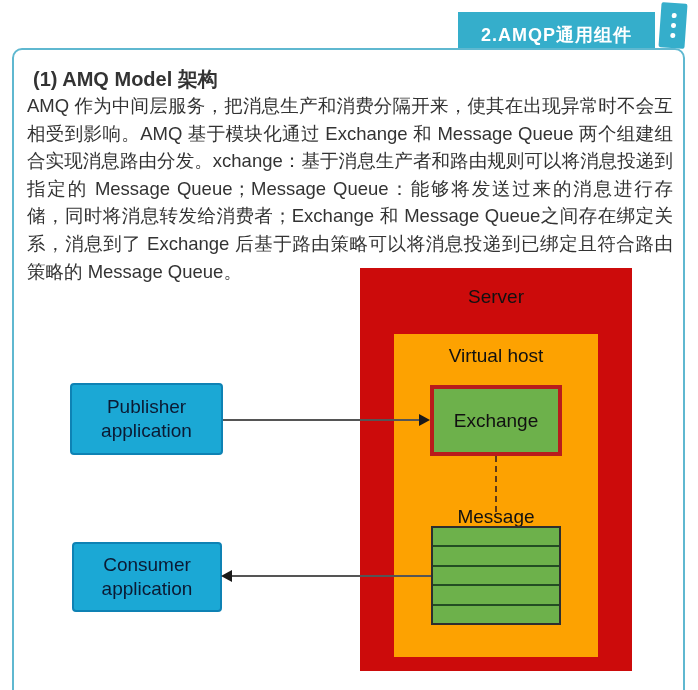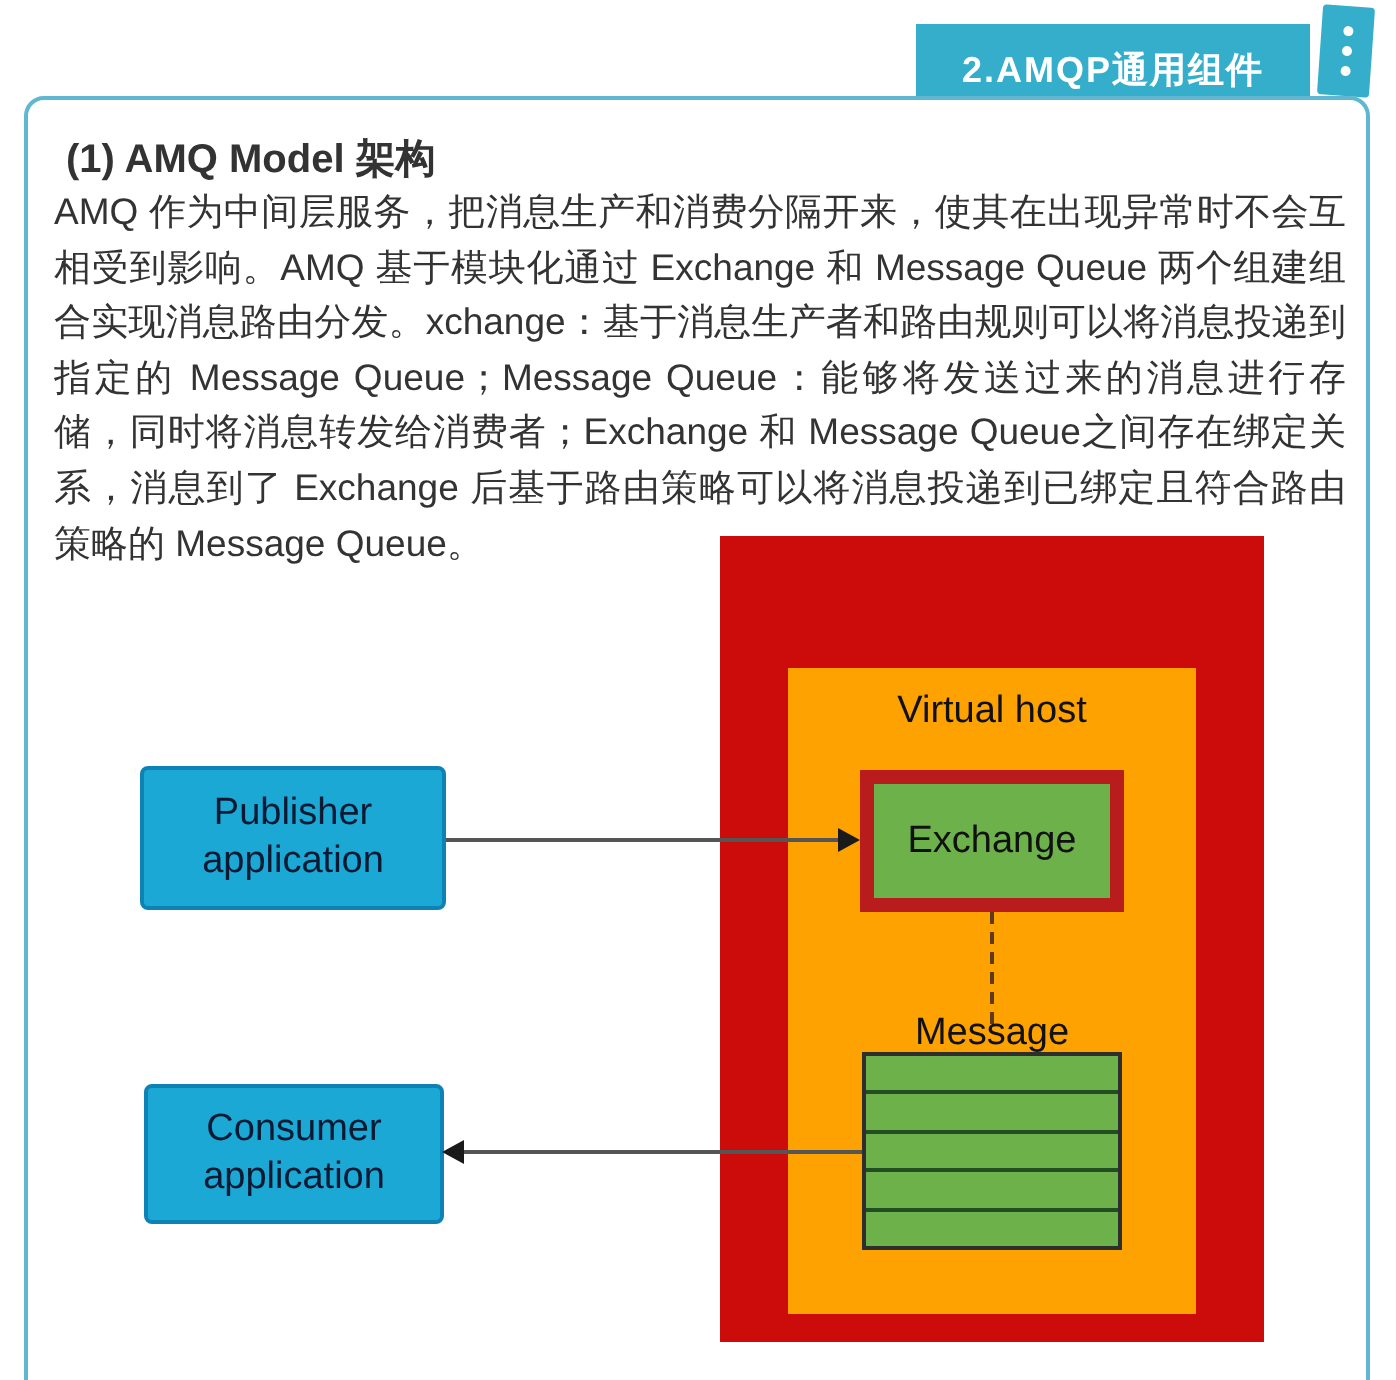--- a/index.html
+++ b/index.html
@@ -55,21 +55,21 @@
   .vhost-box{
     position:absolute;left:394px;top:334px;width:204px;height:323px;
     background:var(--vhost,#FDA201);
   }
   .vhost-label{
     position:absolute;left:394px;top:345px;width:204px;
     text-align:center;font-size:19px;color:#111;
   }
   .exchange-box{
     position:absolute;left:430px;top:385px;width:132px;height:71px;
-    background:var(--green,#6DB14B);border:7px solid #b91c1c;box-sizing:border-box;
+    background:var(--green,#6DB14B);border:4px solid #b91c1c;box-sizing:border-box;
     display:flex;align-items:center;justify-content:center;
     font-size:19px;color:#111;
   }
   .binding-connector{
     position:absolute;left:495px;top:456px;height:56px;width:0;
     border-left:2px dashed #5e3a17;
   }
   .mq-label{
     position:absolute;left:430px;top:489px;width:132px;
     text-align:center;font-size:19px;line-height:22px;color:#111;z-index:1;margin-top:17px;
@@ -117,20 +117,21 @@
 </div>
 
 <div class="page-frame"></div>
 
 <div class="article-heading">(1) AMQ Model 架构</div>
 <div class="article-body">AMQ 作为中间层服务，把消息生产和消费分隔开来，使其在出现异常时不会互相受到影响。AMQ 基于模块化通过 Exchange 和 Message Queue 两个组建组合实现消息路由分发。xchange：基于消息生产者和路由规则可以将消息投递到指定的 Message Queue；Message Queue：能够将发送过来的消息进行存储，同时将消息转发给消费者；Exchange 和 Message Queue之间存在绑定关系，消息到了 Exchange 后基于路由策略可以将消息投递到已绑定且符合路由策略的 Message Queue。</div>
 
 <div class="diagram">
 
   <div class="server-box"></div>
+  <div class="server-label">Server</div>
 
   <div class="vhost-box"></div>
   <div class="vhost-label">Virtual host</div>
 
   <div class="mq-label">Message Queue</div>
 
   <div class="exchange-box">
     <span>Exchange</span>
   </div>
 

